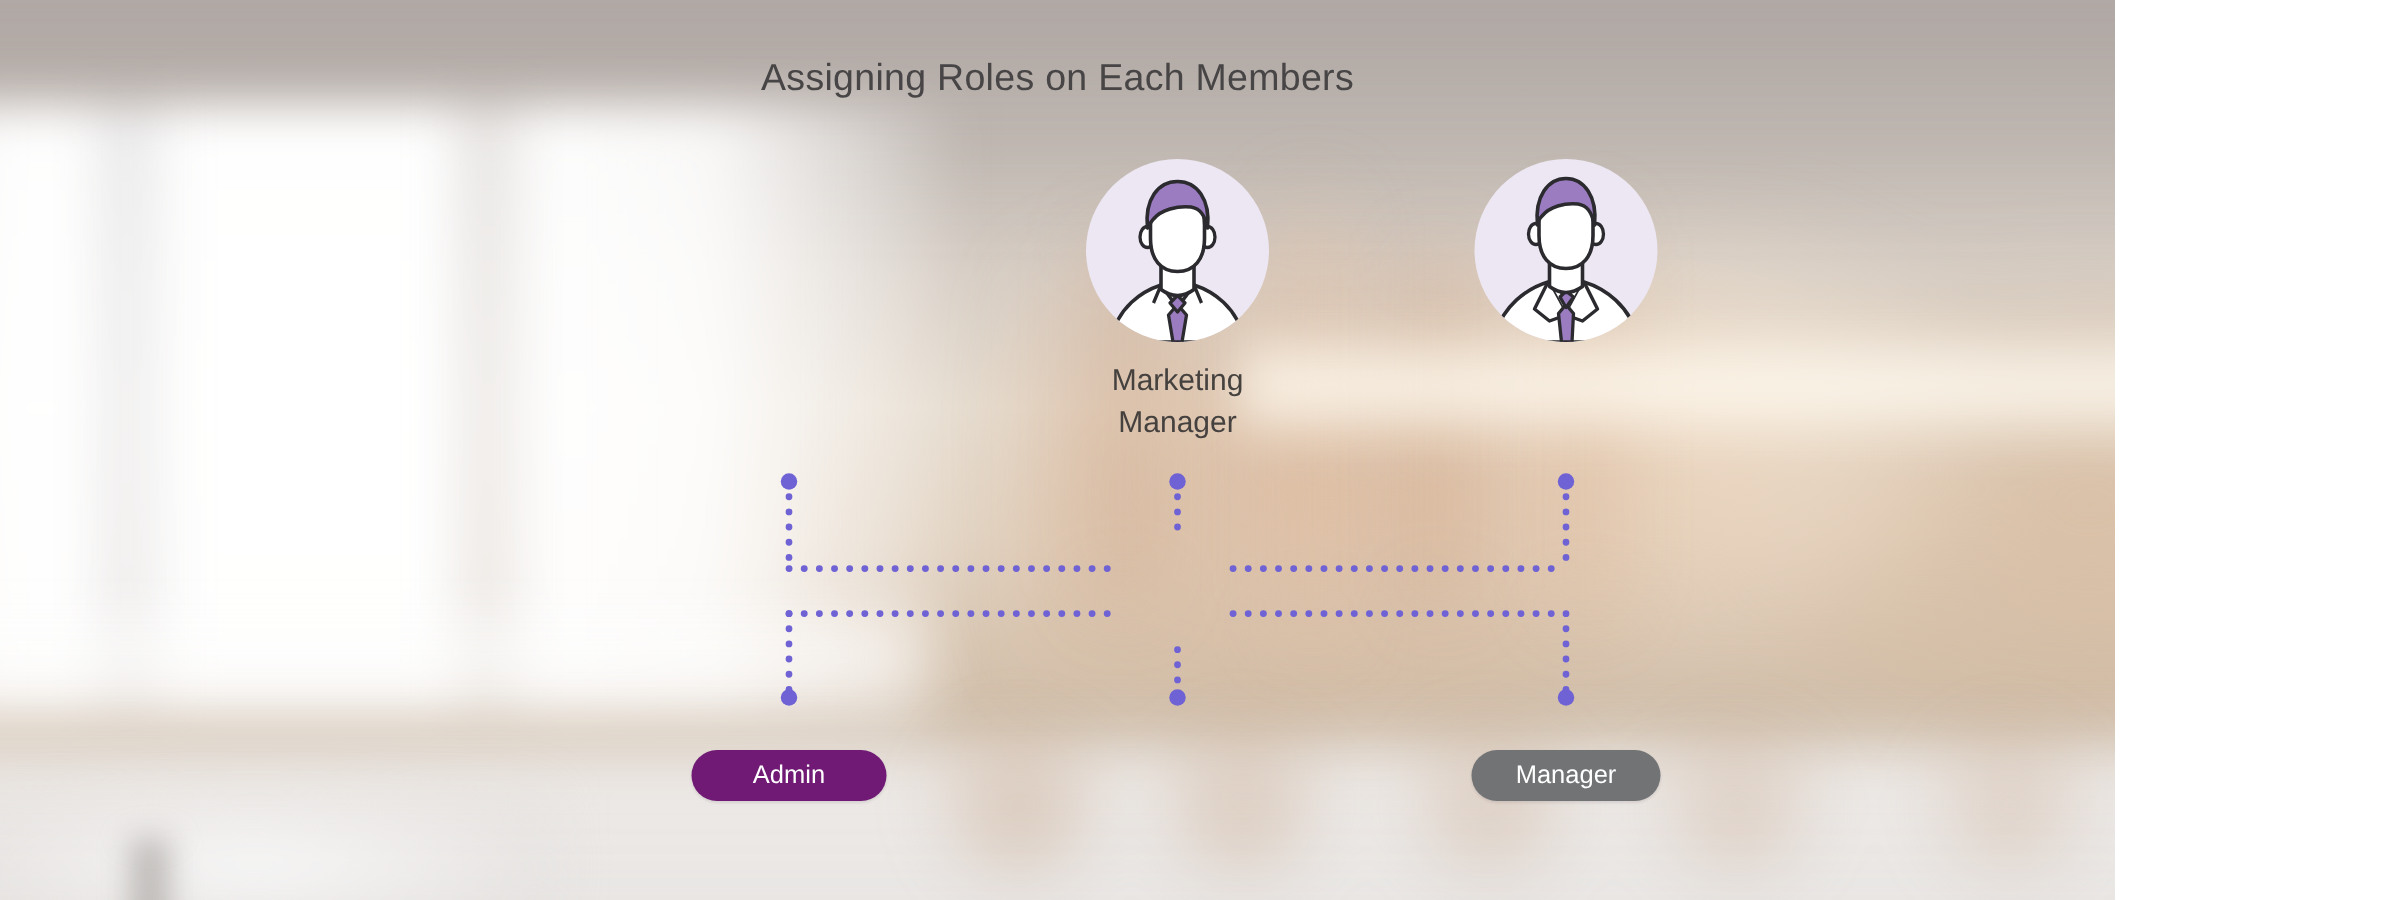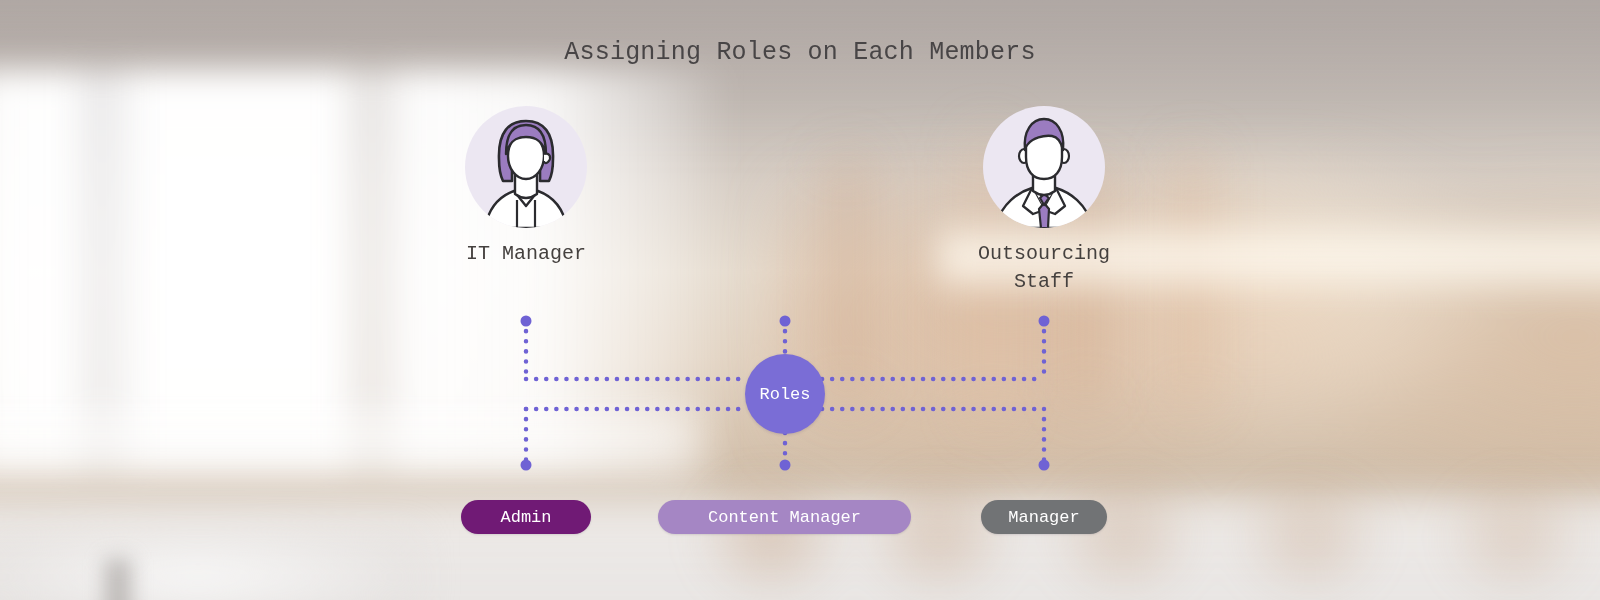--- a/index.html
+++ b/index.html
@@ -3,24 +3,24 @@
 <meta charset="utf-8">
 <title>Assigning Roles on Each Members</title>
 <style>
   html, body {
     margin: 0;
     padding: 0;
     background: #ffffff;
   }
   #stage {
     position: relative;
-    width: 1600px;
+    width: 1410px;
     height: 600px;
     overflow: hidden;
-    font-family: Liberation Mono, monospace;
+    font-family: Liberation Sans, sans-serif;
     -webkit-font-smoothing: antialiased;
   }
 
   
   .bg {
     position: absolute;
     inset: -60px;
     z-index: 0;
   }
   .bg-base {
@@ -270,43 +270,46 @@
         <circle cx="785" cy="465" r="5.5"></circle>
         <circle cx="1044" cy="465" r="5.5"></circle>
       </g>
     </svg>
   </div>
 
   <div class="content">
 
     <div class="title">Assigning Roles on Each Members</div>
 
-    <div class="person" style="left:416px; top:106px;">
+
+    <div class="person" style="left:675px; top:106px;">
       <div class="avatar" style="background: rgb(236, 231, 242);">
         <svg viewBox="0 0 122 122" xmlns="http://www.w3.org/2000/svg">
 
-          <path d="M20 122 C24 99 38 89 49 85 L73 85 C84 89 98 99 102 122 Z" fill="#ffffff" stroke="#2b2b2f" stroke-width="2.4" stroke-linejoin="round"></path>
-
-          <path d="M49 85 L61 100 L73 85" fill="#ffffff" stroke="#2b2b2f" stroke-width="2.4" stroke-linejoin="round"></path>
-          <path d="M52 94 L52 122 M70 94 L70 122" stroke="#2b2b2f" stroke-width="2.2" fill="none"></path>
-
-          <path d="M50 66 L50 88 Q61 96 72 88 L72 66 Z" fill="#ffffff" stroke="#2b2b2f" stroke-width="2.4" stroke-linejoin="round"></path>
-
-          <path d="M34 53 C33 26 44 15 61 15 C78 15 89 26 88 53 C88 63 86 71 84 75 L75 75 L75 40 L47 40 L47 75 L38 75 C36 71 34 63 34 53 Z" fill="#9b7cc0" stroke="#2b2b2f" stroke-width="2.6" stroke-linejoin="round"></path>
-
-          <ellipse cx="61" cy="50" rx="18" ry="23" fill="#ffffff" stroke="#2b2b2f" stroke-width="2.4"></ellipse>
-
-          <path d="M41 48 C41 27 49 19 61 19 C73 19 81 27 81 48 C78 36 72 31 61 31 C50 31 44 36 41 48 Z" fill="#9b7cc0" stroke="#2b2b2f" stroke-width="2.4" stroke-linejoin="round"></path>
-
-          <path d="M79 48 C85 46 87 52 83 56 C81 58 79 57 79 55" fill="#ffffff" stroke="#2b2b2f" stroke-width="2.2"></path>
+          <path d="M16 122 C21 98 38 88 50 84 L72 84 C84 88 101 98 106 122 Z" fill="#ffffff" stroke="#2b2b2f" stroke-width="2.4" stroke-linejoin="round"></path>
+
+          <path d="M50 84 L61 99 L72 84" fill="#ffffff" stroke="#2b2b2f" stroke-width="2.4" stroke-linejoin="round"></path>
+          <path d="M50 84 L45 96 M72 84 L77 96" stroke="#2b2b2f" stroke-width="2.2" fill="none"></path>
+
+          <path d="M61 97 L55 104 L58 122 L64 122 L67 104 Z" fill="#9b7cc0" stroke="#2b2b2f" stroke-width="2.2" stroke-linejoin="round"></path>
+          <path d="M56 96 L61 91 L66 96 L61 102 Z" fill="#9b7cc0" stroke="#2b2b2f" stroke-width="2.2" stroke-linejoin="round"></path>
+
+          <path d="M50 66 L50 87 Q61 95 72 87 L72 66 Z" fill="#ffffff" stroke="#2b2b2f" stroke-width="2.4" stroke-linejoin="round"></path>
+
+          <ellipse cx="41" cy="52" rx="5" ry="7" fill="#ffffff" stroke="#2b2b2f" stroke-width="2.2"></ellipse>
+          <ellipse cx="81" cy="52" rx="5" ry="7" fill="#ffffff" stroke="#2b2b2f" stroke-width="2.2"></ellipse>
+
+          <path d="M43 44 C43 27 50 18 61 18 C72 18 79 27 79 44 L79 53 C79 67 72 75 61 75 C50 75 43 67 43 53 Z" fill="#ffffff" stroke="#2b2b2f" stroke-width="2.4" stroke-linejoin="round"></path>
+
+          <path d="M41 46 C39 27 48 15 61 15 C74 15 83 27 81 46 C79 37 76 33 70 32 C61 31 50 34 45 40 C43 42 42 44 41 46 Z" fill="#9b7cc0" stroke="#2b2b2f" stroke-width="2.4" stroke-linejoin="round"></path>
         </svg>
       </div>
-      <div class="person-label">IT Manager</div>
+      <div class="person-label">Marketing
+Manager</div>
     </div>
-
 
     <div class="person" style="left:934px; top:106px;">
       <div class="avatar" style="background: rgb(236, 231, 242);">
         <svg viewBox="0 0 122 122" xmlns="http://www.w3.org/2000/svg">
 
           <path d="M12 122 C18 97 36 86 49 82 L73 82 C86 86 104 97 110 122 Z" fill="#ffffff" stroke="#2b2b2f" stroke-width="2.4" stroke-linejoin="round"></path>
 
           <path d="M49 82 L61 104 L73 82" fill="#ffffff" stroke="#2b2b2f" stroke-width="2.4" stroke-linejoin="round"></path>
           <path d="M49 82 L40 100 L50 108 L61 104" fill="#ffffff" stroke="#2b2b2f" stroke-width="2.3" stroke-linejoin="round"></path>
           <path d="M73 82 L82 100 L72 108 L61 104" fill="#ffffff" stroke="#2b2b2f" stroke-width="2.3" stroke-linejoin="round"></path>
@@ -319,34 +322,26 @@
           <path d="M50 64 L50 85 Q61 93 72 85 L72 64 Z" fill="#ffffff" stroke="#2b2b2f" stroke-width="2.4" stroke-linejoin="round"></path>
 
           <ellipse cx="41" cy="50" rx="5" ry="7" fill="#ffffff" stroke="#2b2b2f" stroke-width="2.2"></ellipse>
           <ellipse cx="81" cy="50" rx="5" ry="7" fill="#ffffff" stroke="#2b2b2f" stroke-width="2.2"></ellipse>
 
           <path d="M43 42 C43 25 50 16 61 16 C72 16 79 25 79 42 L79 51 C79 65 72 73 61 73 C50 73 43 65 43 51 Z" fill="#ffffff" stroke="#2b2b2f" stroke-width="2.4" stroke-linejoin="round"></path>
 
           <path d="M42 44 C40 25 49 13 61 13 C73 13 82 25 80 44 C78 35 75 31 69 30 C60 29 50 32 45 38 C43 40 42 42 42 44 Z" fill="#9b7cc0" stroke="#2b2b2f" stroke-width="2.4" stroke-linejoin="round"></path>
         </svg>
       </div>
-      <div class="person-label">Outsourcing
-Staff</div>
     </div>
 
-    <div class="hub" style="left: 745px; top: 354px; background: rgb(122, 109, 214);">
-      <span>Roles</span>
-    </div>
 
     <div class="pill" style="left:461px; top:500px; width:130px; background:#701a75;">
       <span>Admin</span>
     </div>
 
-    <div class="pill" style="left:658px; top:500px; width:253px; background:#a586c4;">
-      <span>Content Manager</span>
-    </div>
 
     <div class="pill" style="left:981px; top:500px; width:126px; background:#717375;">
       <span>Manager</span>
     </div>
 
   </div>
 </div>
 
 </body></html>

